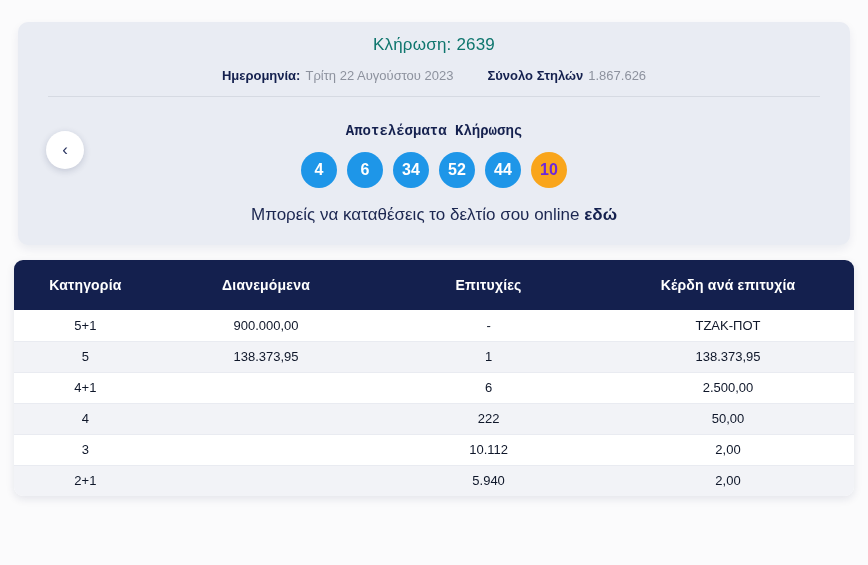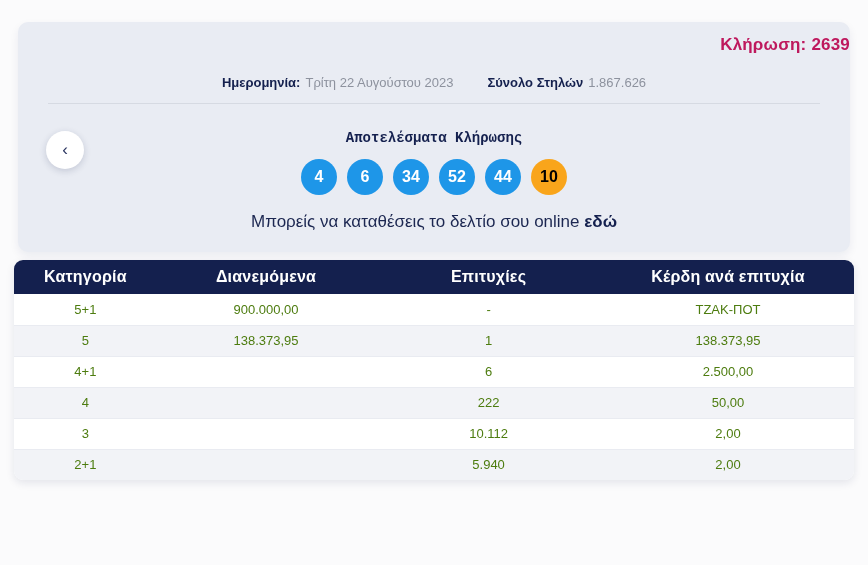--- a/index.html
+++ b/index.html
@@ -18,27 +18,26 @@
     left: 18px; top: 22px;
     width: 832px;
     background: #e9ecf3;
     border-radius: 10px;
     box-shadow: 0 4px 10px rgba(20, 32, 78, 0.07);
     padding: 13px 0 20px 0;
     text-align: center;
   }
   .draw-title {
     font-size: 17px;
-    font-weight: bold;
-    color: #be185d;
+    font-weight: normal;
+    color: #0f766e;
     letter-spacing: .2px;
-    text-align: right;
   }
   .meta-row {
-    margin-top: 20px;
+    margin-top: 13px;
     font-size: 13px;
     display: flex;
     justify-content: center;
     gap: 34px;
     align-items: baseline;
   }
   .meta-group { white-space: nowrap; }
   .meta-label { font-weight: bold; color: #14204e; }
   .meta-value { color: #8d929e; margin-left: 5px; }
   .panel-divider {
@@ -66,21 +65,21 @@
     color: #ffffff;
     font-size: 16px;
     font-weight: bold;
     display: flex;
     align-items: center;
     justify-content: center;
     line-height: 1;
   }
   .ball.joker {
     background: #f9a51b;
-    color: #000000;
+    color: #6d28d9;
   }
   .online-note {
     margin-top: 17px;
     font-size: 17px;
     color: #1c2751;
   }
   .online-note a {
     font-weight: bold;
     color: #14204e;
     text-decoration: none;
@@ -119,31 +118,31 @@
     border-collapse: collapse;
     table-layout: fixed;
   }
   col.c1 { width: 17%; }
   col.c2 { width: 26%; }
   col.c3 { width: 27%; }
   col.c4 { width: 30%; }
   thead th {
     background: #14204e;
     color: #ffffff;
-    font-size: 16px;
-    font-weight: bold;
-    height: 34px;
+    font-size: 14px;
+    font-weight: bold;
+    height: 50px;
     text-align: center;
     letter-spacing: .2px;
   }
   tbody td {
     height: 31px;
     text-align: center;
     font-size: 13px;
-    color: #4d7c0f;
+    color: #0f172a;
     border-top: 1px solid #e9ebf1;
   }
   tbody tr:first-child td { border-top: none; }
   tbody tr:nth-child(even) { background: #f2f3f7; }
   tbody tr:nth-child(odd)  { background: #ffffff; }
 </style>
 </head>
 <body>
 
 <div class="wrap">

